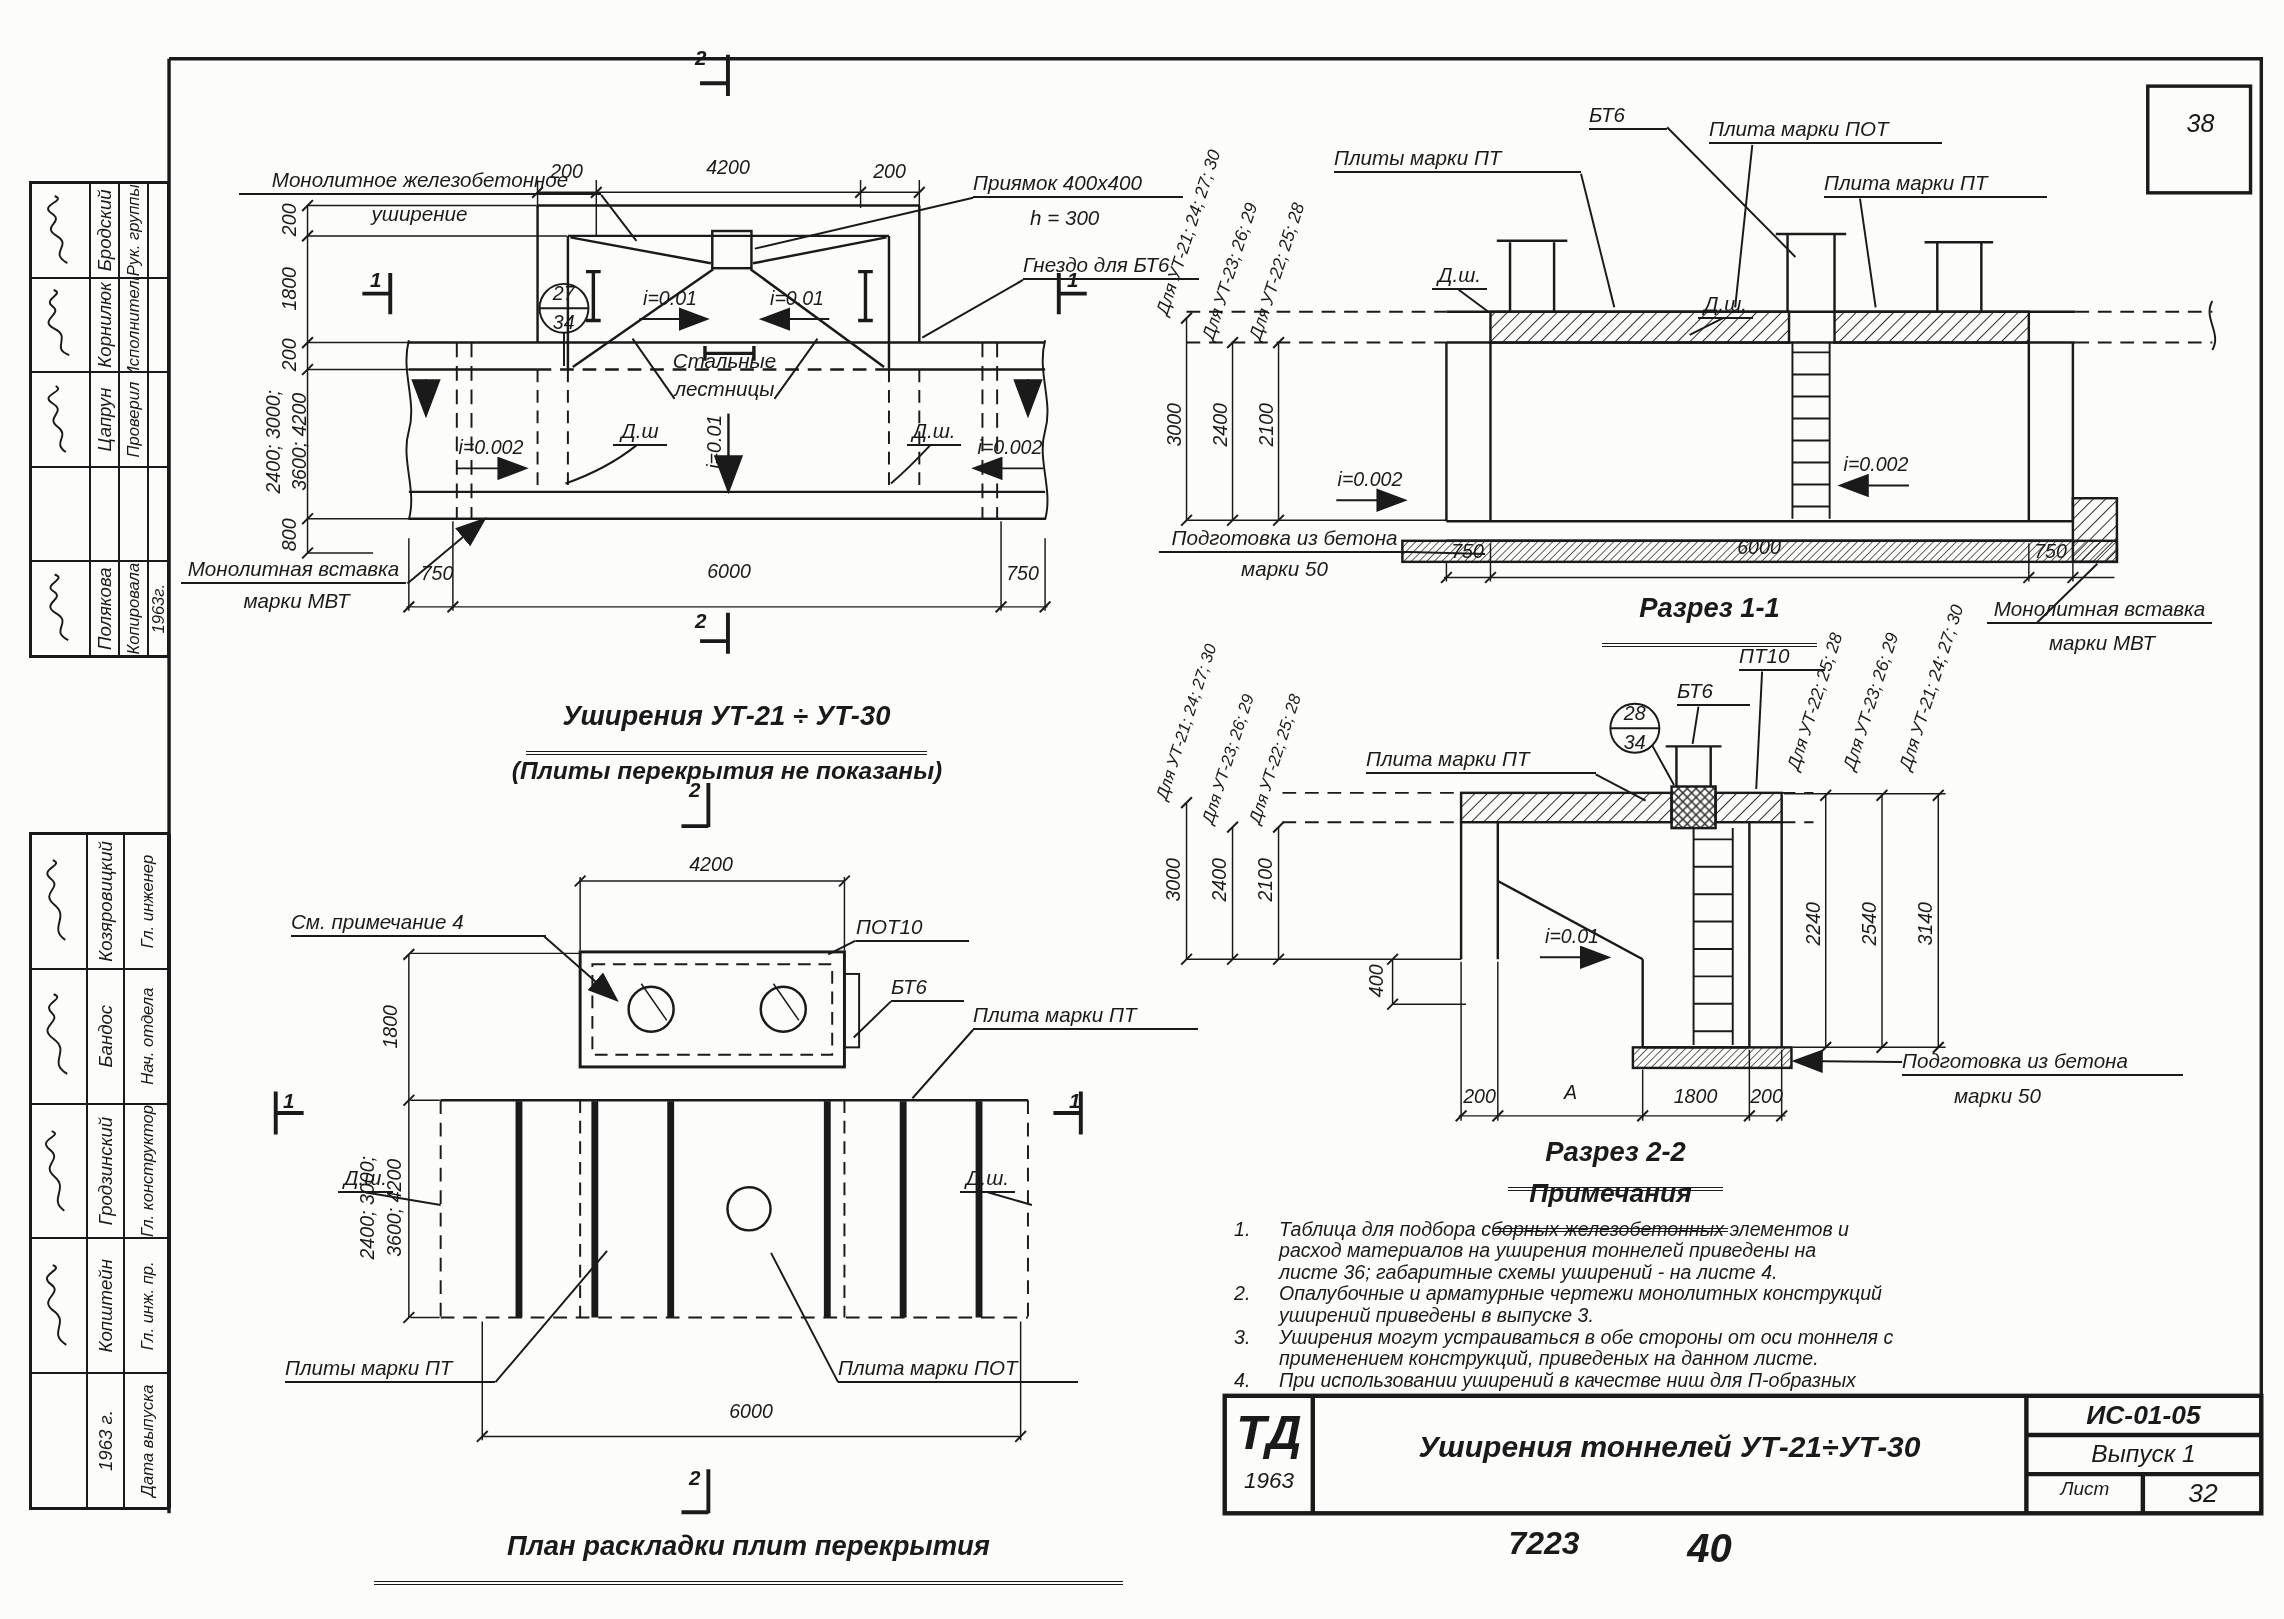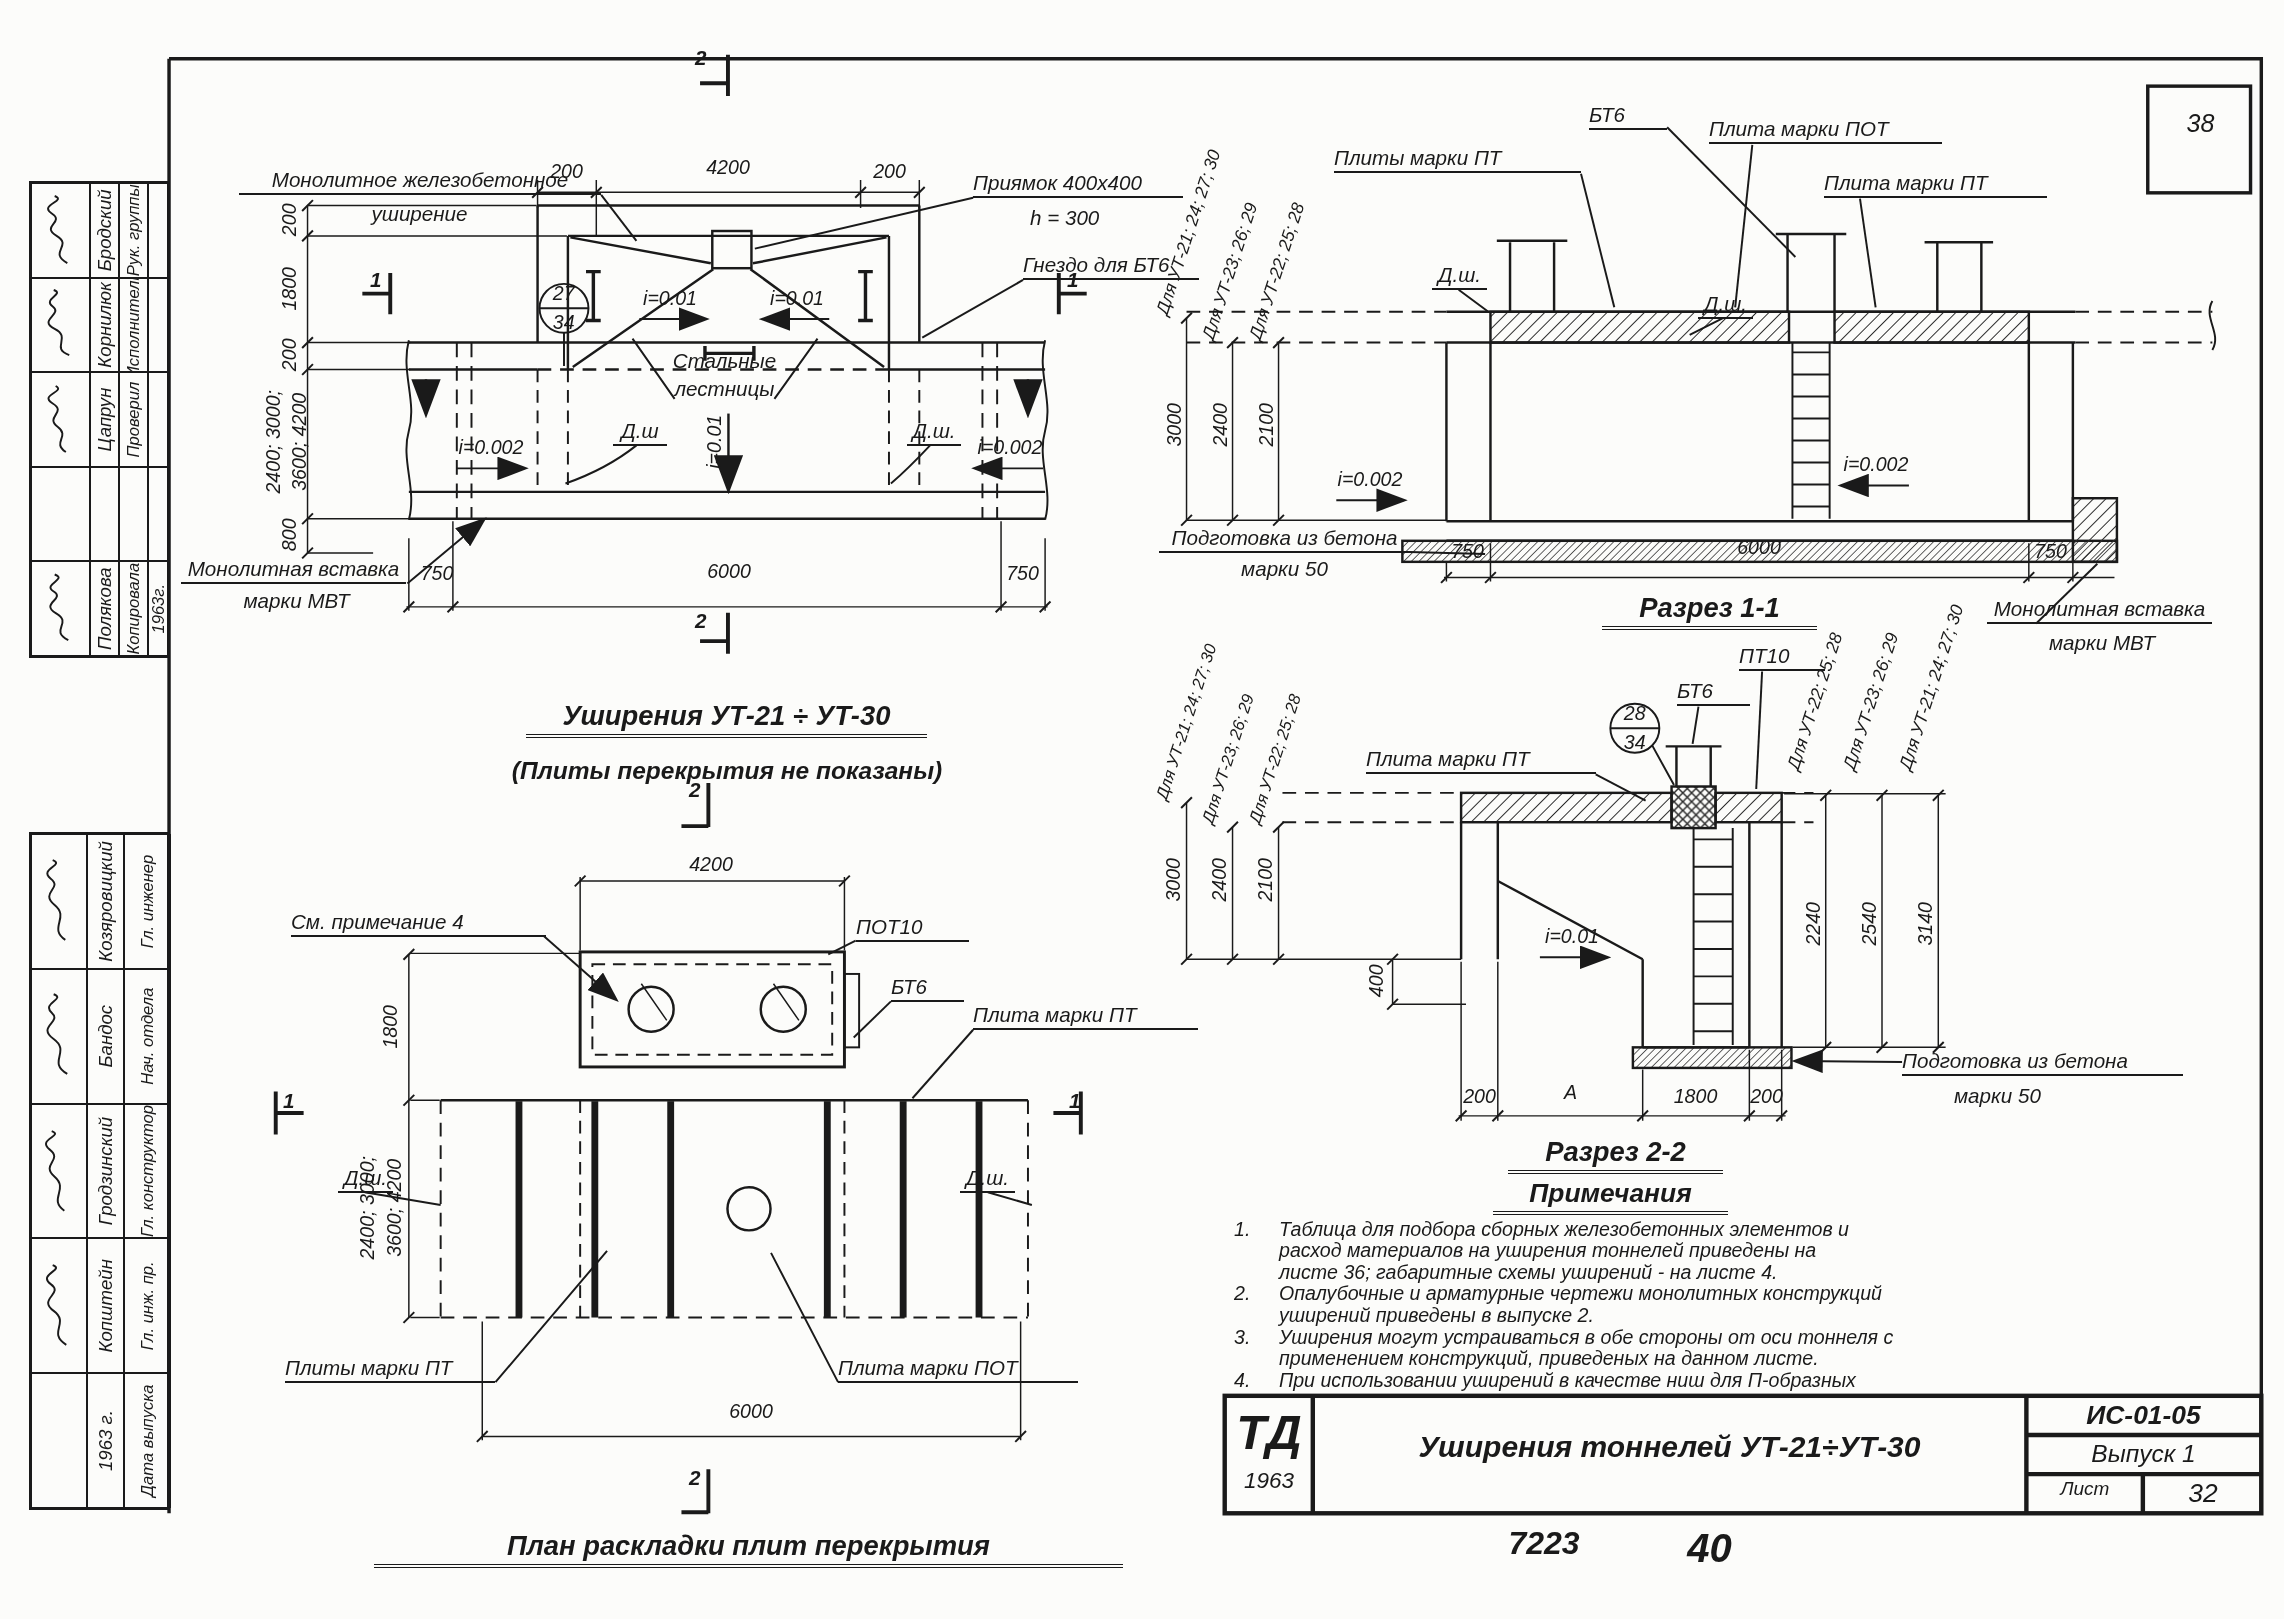--- a/index.html
+++ b/index.html
@@ -7,21 +7,21 @@
          font-family:"Liberation Sans",sans-serif;color:#1a1a1a;}
   svg.lines{position:absolute;left:0;top:0;}
   .lbl{position:absolute;font-style:italic;font-size:20.6px;line-height:1.1;white-space:nowrap;color:#1a1a1a;}
   .c{text-align:center;}
   .dim{font-size:19.6px;}
   .rot{transform:rotate(-90deg);}
   .diag{transform-origin:0 100%;transform:rotate(-72deg);font-size:17.6px;height:22px;}
   .diag.sm{font-size:16.6px;}
   .ul{border-bottom:2px solid #1a1a1a;padding-bottom:1.5px;}
   .title{font-size:27.4px;font-weight:bold;}
-  .ul2{border-bottom:4.9px double #1a1a1a;padding-bottom:3px;}
+  .ul2{border-bottom:4.9px double #1a1a1a;padding-bottom:20px;}
   .sub{font-size:24.5px;font-weight:bold;}
   .note{font-size:19.6px;}
   .hand{font-weight:bold;}
   
   .stamp{position:absolute;display:grid;grid-auto-flow:column;transform-origin:0 0;
          transform:rotate(-90deg);border:2.4px solid #1a1a1a;box-sizing:border-box;background:#fcfcfa;}
   .stamp>div{border:1px solid #1a1a1a;display:flex;align-items:center;justify-content:center;
              font-style:italic;overflow:hidden;}
   .stamp .role{font-size:16.6px;}
   .stamp .name{font-size:18.6px;}
@@ -427,21 +427,21 @@
 <div class="lbl diag" style="left:1917px;top:751px;width:255px">Для УТ-21; 24; 27; 30</div>
 <div class="lbl c title ul2" style="left:1508px;top:1137px;width:215px">Разрез 2-2</div>
 
 <div class="lbl c title ul2" style="left:1493px;top:1179px;width:235px;font-size:26.4px">Примечания</div>
 <div class="lbl note" style="left:1234px;top:1219px;width:34px">1.</div>
 <div class="lbl note" style="left:1279px;top:1219px;width:979px">Таблица для подбора сборных железобетонных элементов и</div>
 <div class="lbl note" style="left:1279px;top:1240px;width:979px">расход материалов на уширения тоннелей приведены на</div>
 <div class="lbl note" style="left:1279px;top:1262px;width:979px">листе 36; габаритные схемы уширений - на листе 4.</div>
 <div class="lbl note" style="left:1234px;top:1283px;width:34px">2.</div>
 <div class="lbl note" style="left:1279px;top:1283px;width:979px">Опалубочные и арматурные чертежи монолитных конструкций</div>
-<div class="lbl note" style="left:1279px;top:1305px;width:979px">уширений приведены в выпуске 2.</div>
+<div class="lbl note" style="left:1279px;top:1305px;width:979px">уширений приведены в выпуске 3.</div>
 <div class="lbl note" style="left:1234px;top:1327px;width:34px">3.</div>
 <div class="lbl note" style="left:1279px;top:1327px;width:979px">Уширения могут устраиваться в обе стороны от оси тоннеля с</div>
 <div class="lbl note" style="left:1279px;top:1348px;width:979px">применением конструкций, приведеных на данном листе.</div>
 <div class="lbl note" style="left:1234px;top:1370px;width:34px">4.</div>
 <div class="lbl note" style="left:1279px;top:1370px;width:979px">При использовании уширений в качестве ниш для П-образных</div>
 
 <div class="tb c lbl" style="left:1230px;top:1406px;width:78px;font-size:49px;font-weight:bold">ТД</div>
 <div class="tb c lbl" style="left:1230px;top:1469px;width:78px;font-size:22.5px">1963</div>
 <div class="tb c lbl" style="left:1322px;top:1430px;width:695px;font-size:30px;font-weight:bold">Уширения тоннелей УТ-21÷УТ-30</div>
 <div class="tb c lbl" style="left:2031px;top:1401px;width:225px;font-size:26.4px;font-weight:bold">ИС-01-05</div>

